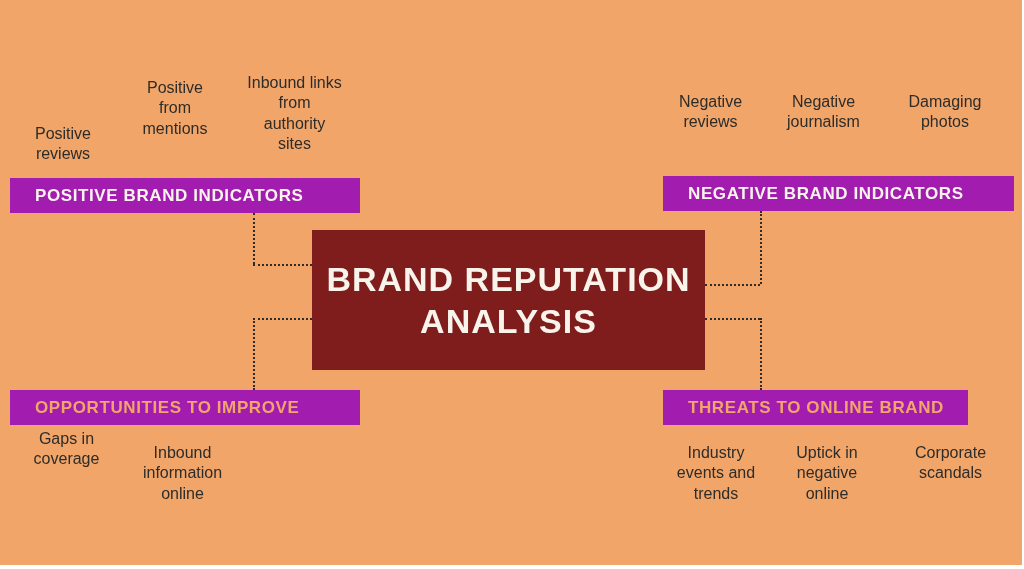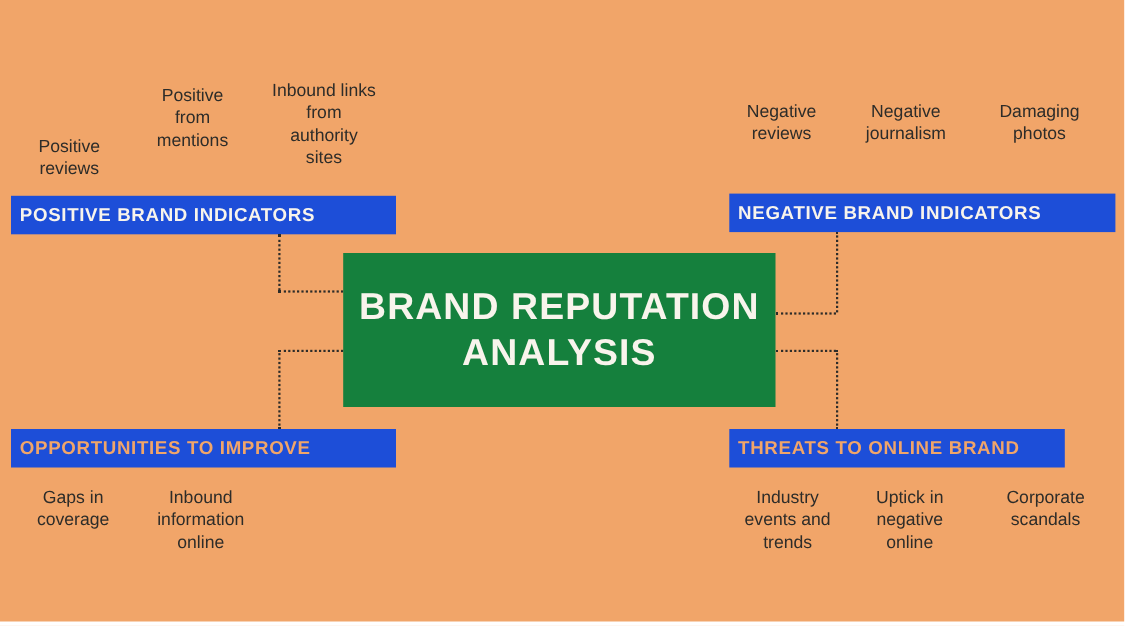--- a/index.html
+++ b/index.html
@@ -25,37 +25,37 @@
   }
   .item {
     position: absolute;
     text-align: center;
     color: #2d2c29;
     font-size: 16px;
     line-height: 1.28;
   }
   .header-bar {
     position: absolute;
-    background: #1d4ed8;
+    background: #a21caf;
     display: flex;
     align-items: center;
     height: 35px;
     font-weight: bold;
     font-size: 17px;
     letter-spacing: 0.6px;
-    padding-left: 8px;
+    padding-left: 25px;
     box-sizing: border-box;
   }
   .header-bar.light-text { color: #f8f4ec; }
   .header-bar.orange-text { color: #f1a569; }
   .center-box {
     position: absolute;
     left: 312px; top: 230px;
     width: 393px; height: 140px;
-    background: #15803d;
+    background: #7f1d1d;
     color: #f8f4ec;
     display: flex;
     flex-direction: column;
     align-items: center;
     justify-content: center;
     font-weight: bold;
     font-size: 34px;
     letter-spacing: 1px;
     line-height: 1.25;
     text-align: center;
@@ -107,21 +107,21 @@
   <div class="dot-v" style="left:253px; top:318px; height:72px;"></div>
 
   <div class="dot-h" style="left:705px; top:318px; width:55px;"></div>
   <div class="dot-v" style="left:760px; top:318px; height:72px;"></div>
 
   <div class="center-box">
     <span>BRAND REPUTATION</span>
     <span>ANALYSIS</span>
   </div>
 
-  <div class="item" style="left:24px; top:443px; width:85px;">Gaps in coverage</div>
+  <div class="item" style="left:24px; top:429px; width:85px;">Gaps in coverage</div>
   <div class="item" style="left:130px; top:443px; width:105px;">Inbound information online</div>
 
   <div class="item" style="left:666px; top:443px; width:100px;">Industry events and trends</div>
   <div class="item" style="left:782px; top:443px; width:90px;">Uptick in negative online</div>
   <div class="item" style="left:903px; top:443px; width:95px;">Corporate scandals</div>
 
   <div class="edge-strip-bottom"></div>
   <div class="edge-strip-right"></div>
 
 </div>

